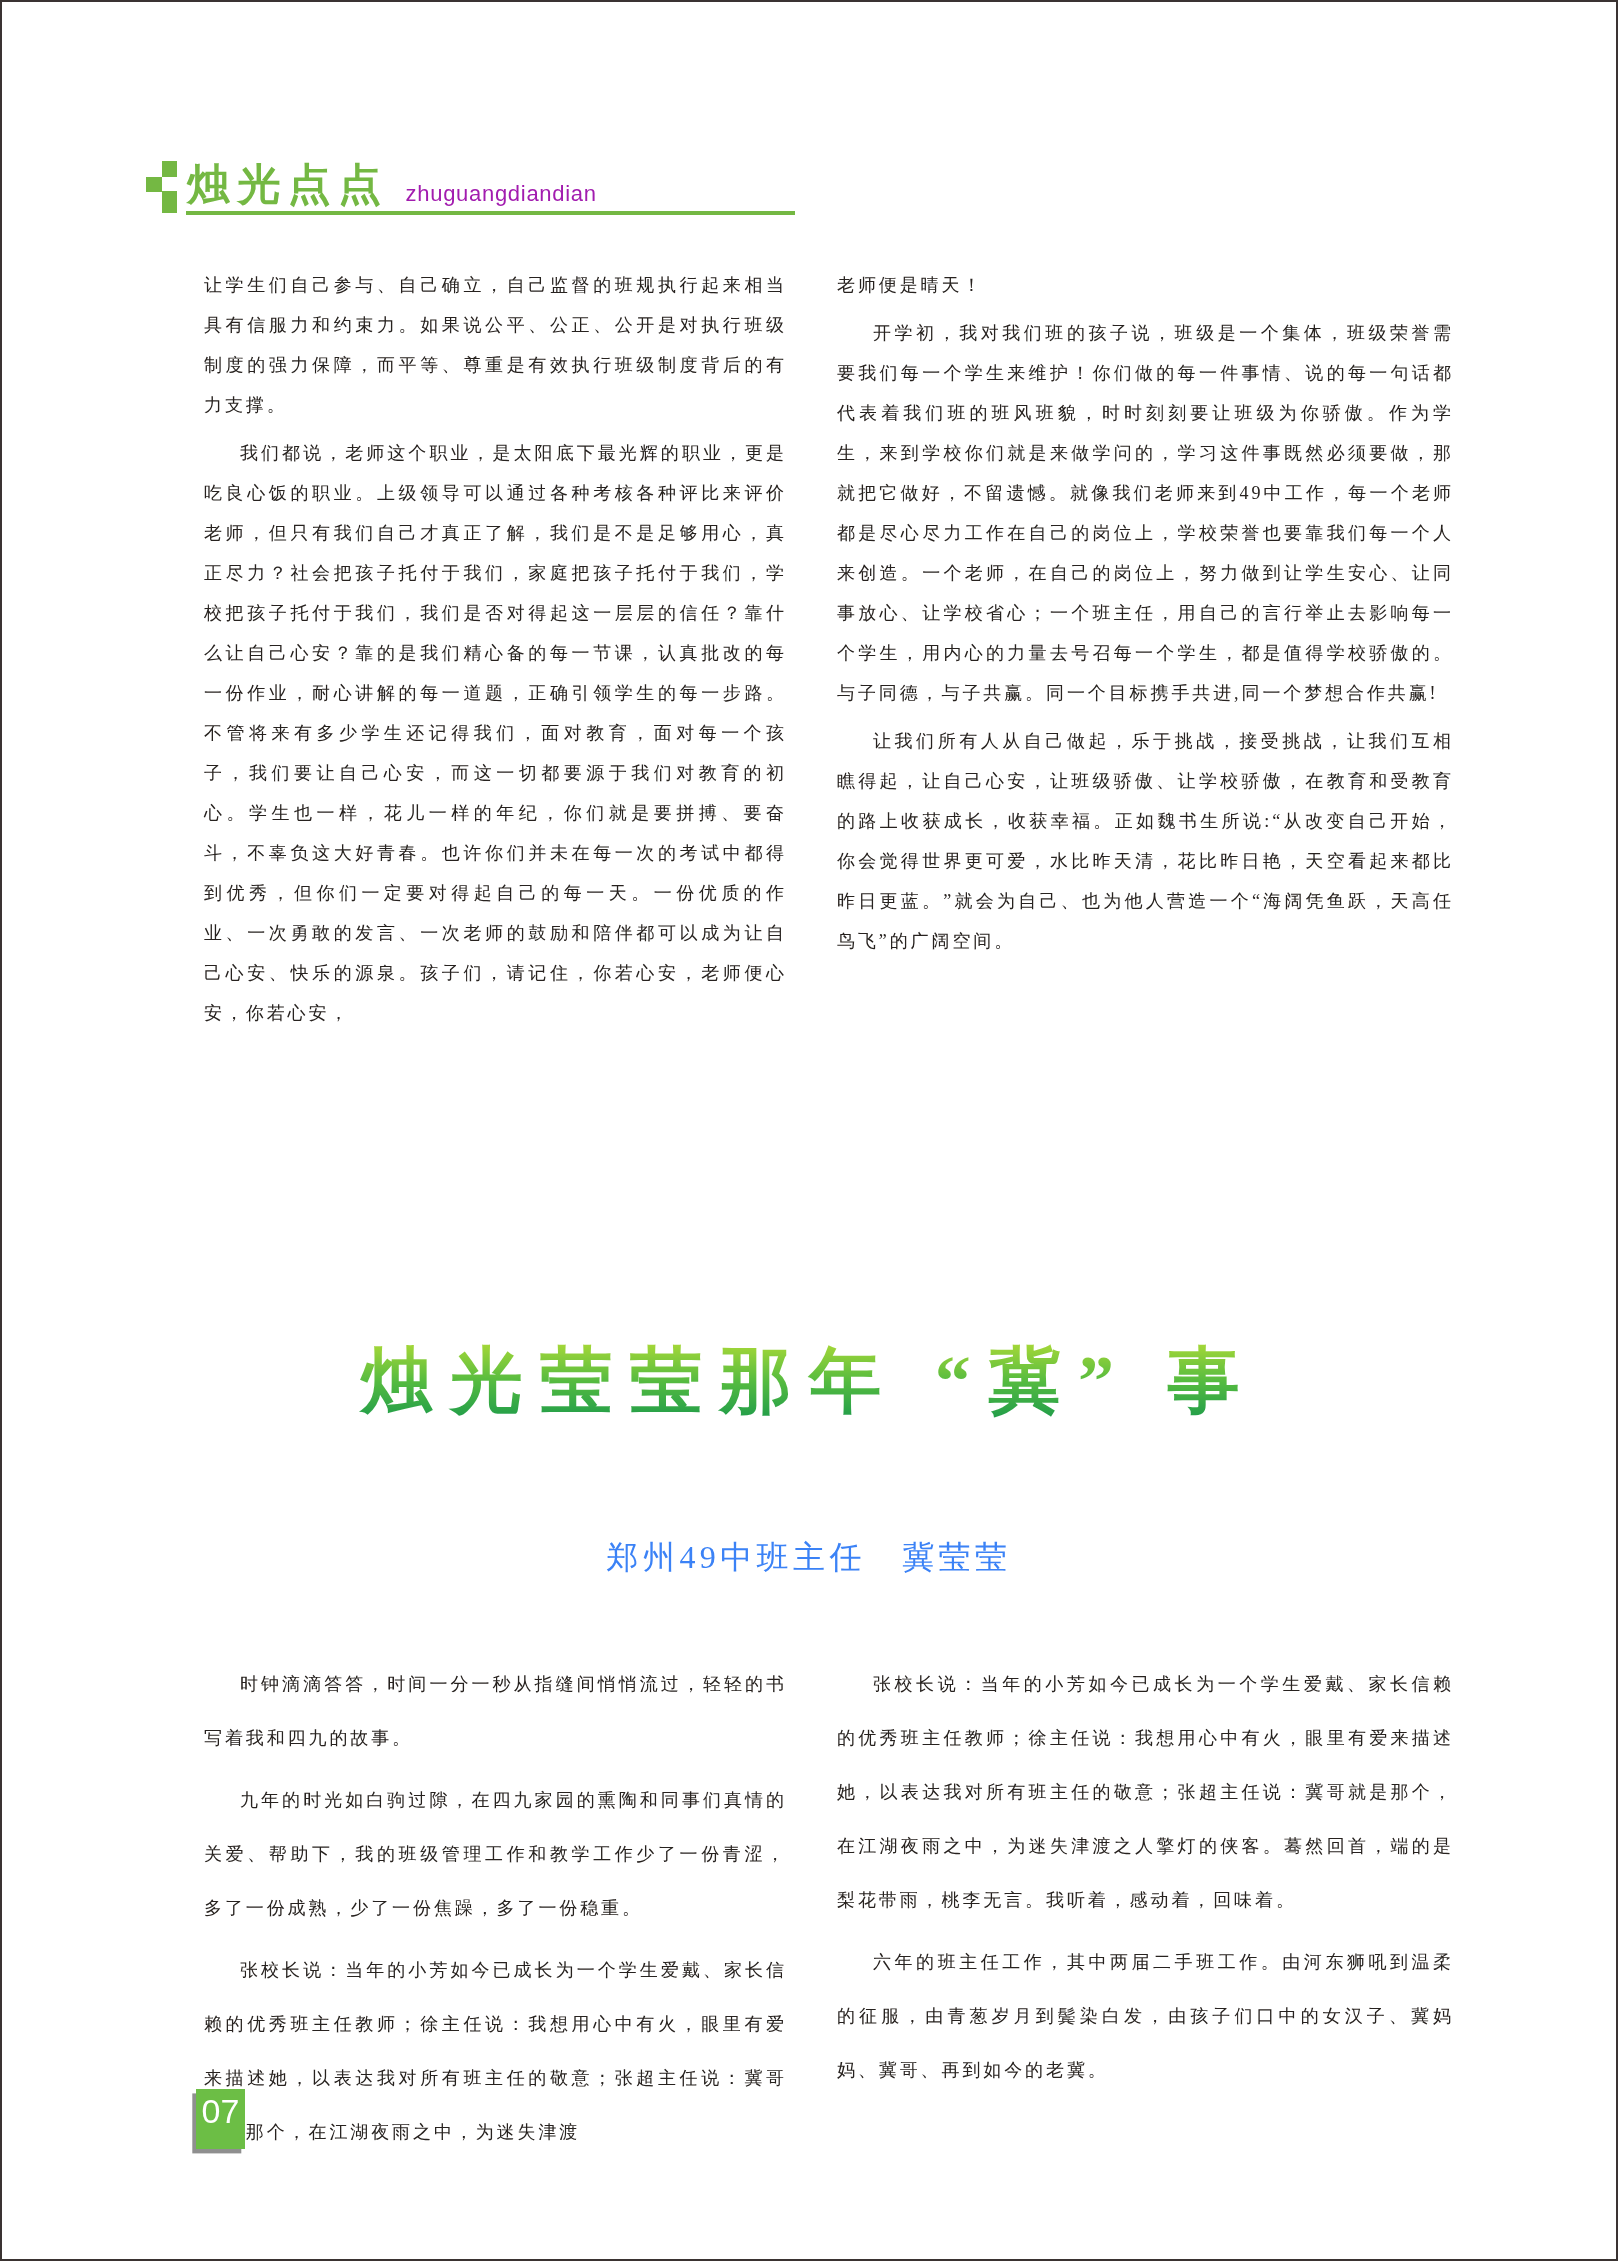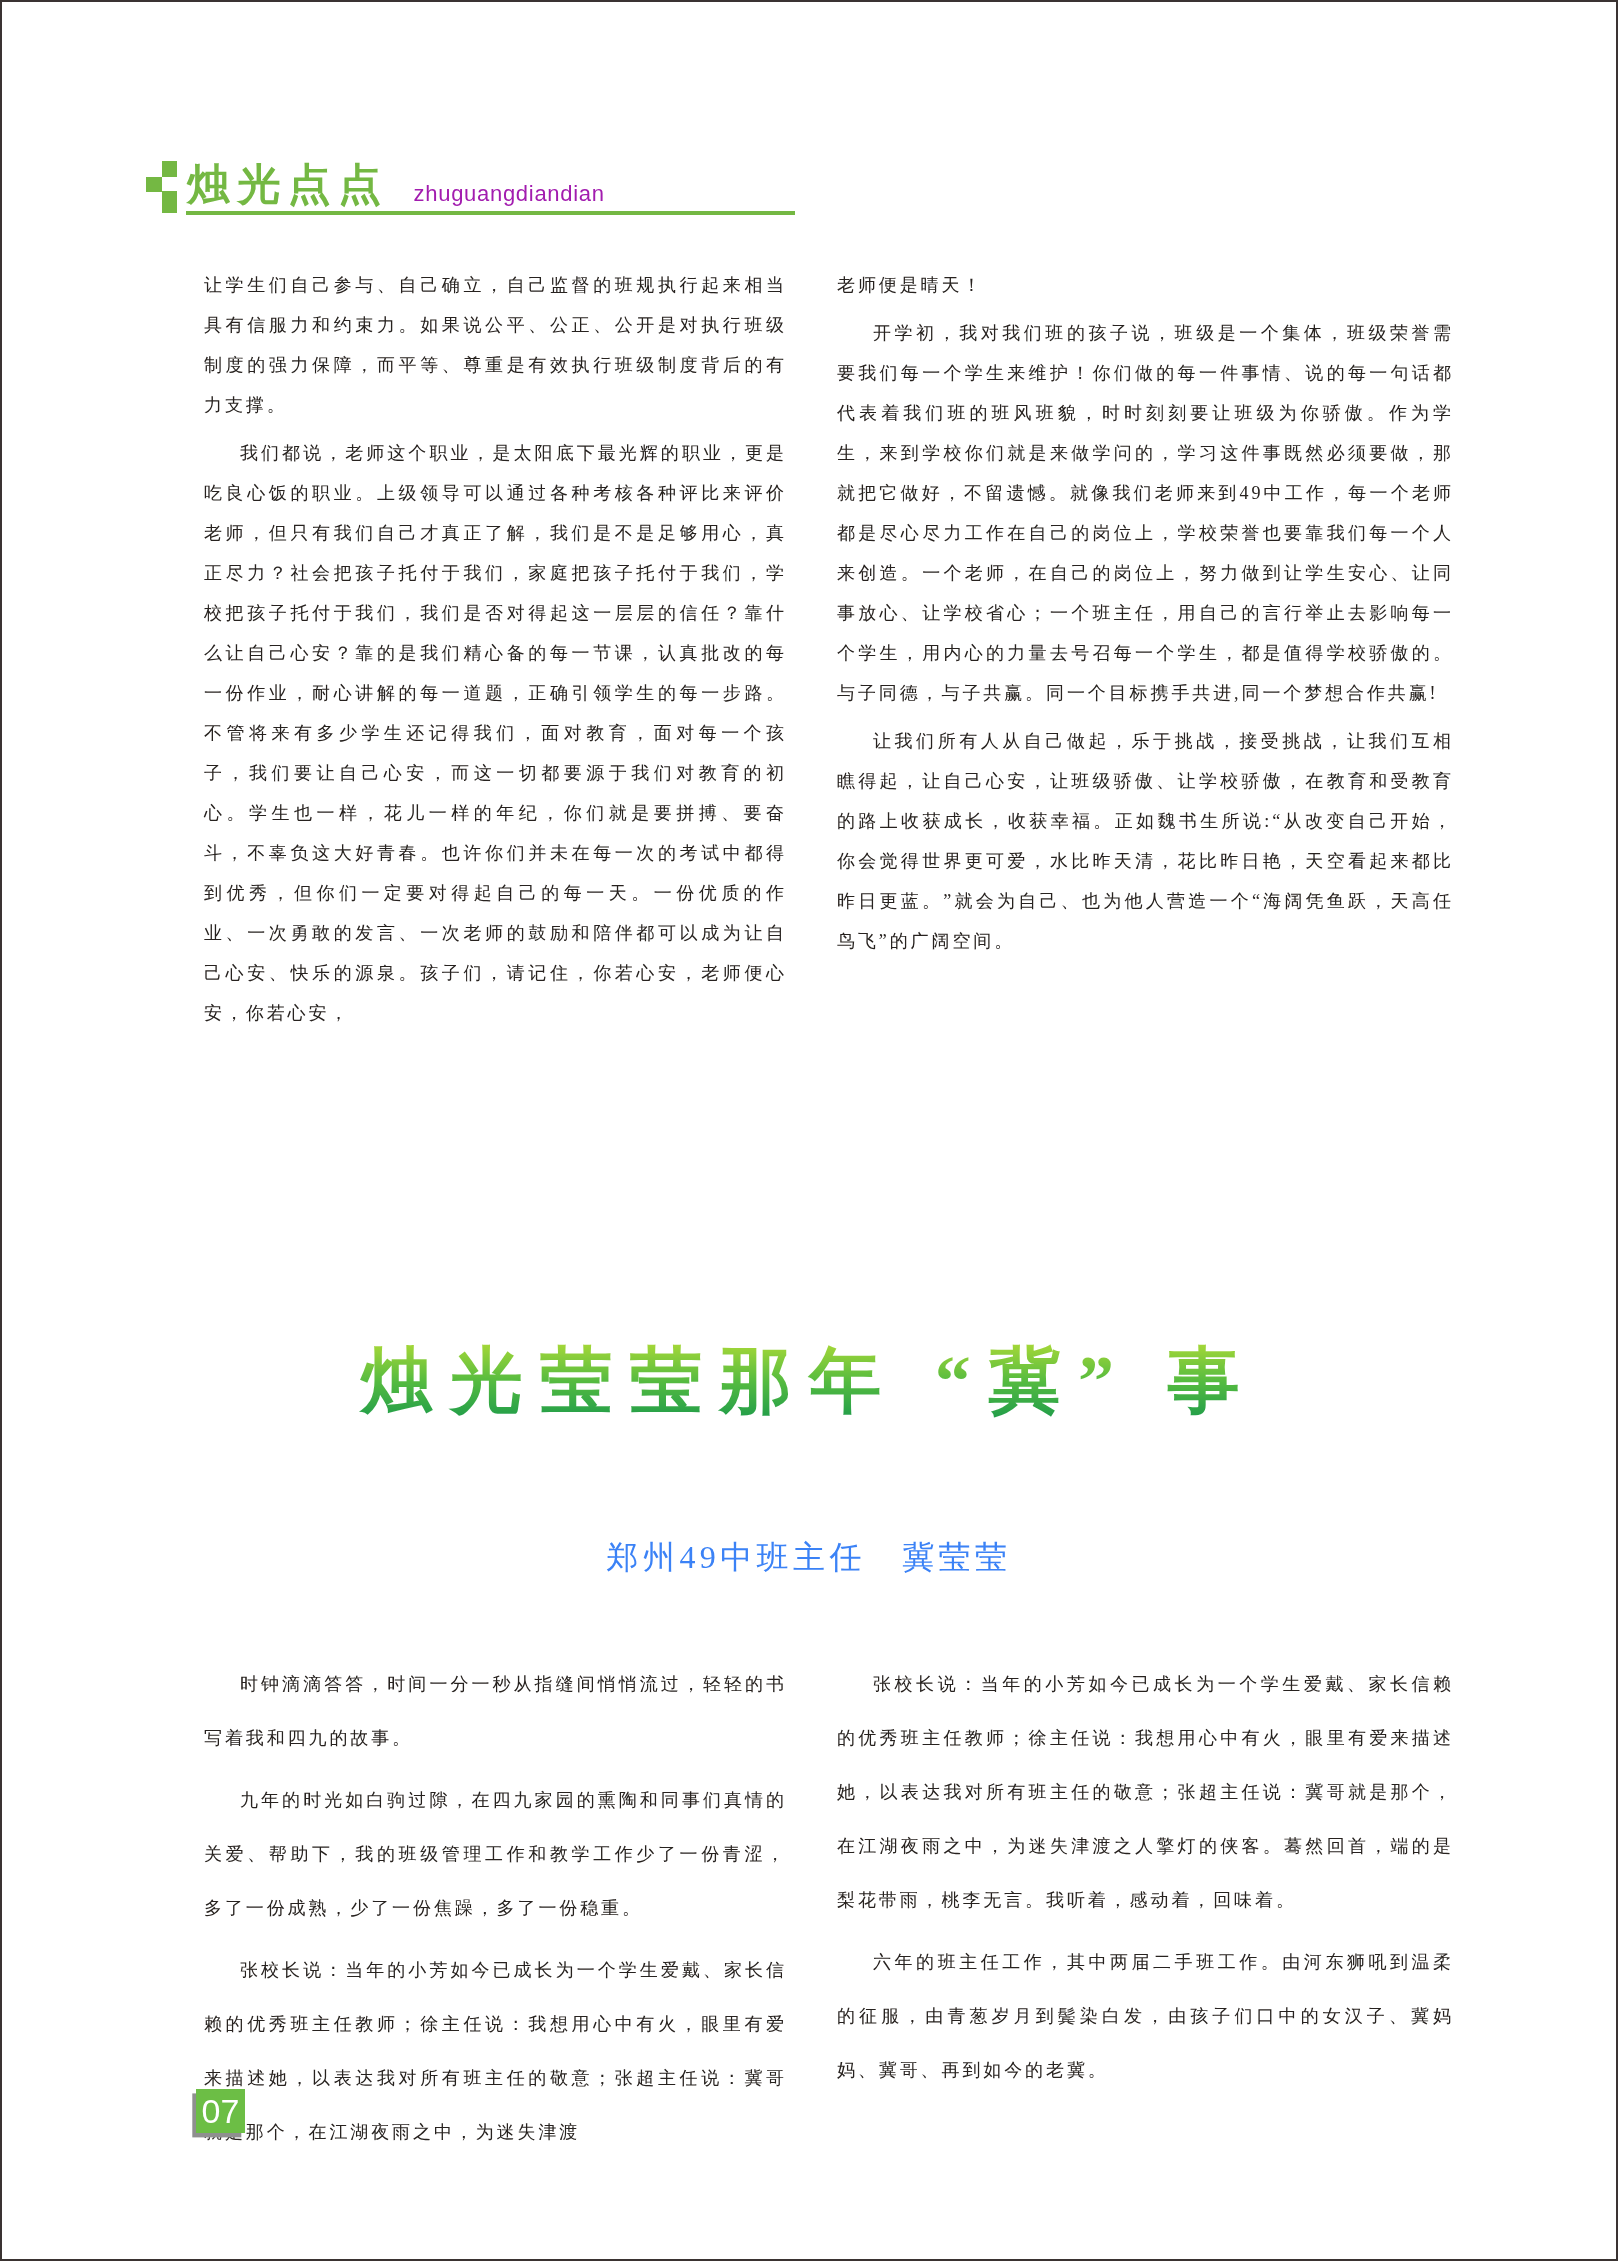--- a/index.html
+++ b/index.html
@@ -13,21 +13,21 @@
     font-family:"Liberation Serif","DejaVu Serif",serif;
   }
   
   .logo{position:absolute;left:144px;top:157px;width:32px;height:56px;}
   .logo .sq{position:absolute;background:#74b843;}
   .logo .sq1{left:16px;top:1.5px;width:14.7px;height:16px;}
   .logo .sq2{left:0;top:17.7px;width:15.5px;height:15.5px;}
   .logo .sq3{left:16px;top:32px;width:14.7px;height:22px;}
   .brandrow{
     position:absolute;left:185px;top:156px;
-    display:flex;align-items:flex-end;gap:25px;white-space:nowrap;
+    display:flex;align-items:flex-end;gap:17px;white-space:nowrap;
   }
   .brand{
     font-family:"Liberation Sans","DejaVu Sans",sans-serif;
     font-weight:bold;font-size:43px;line-height:53px;
     color:#74b843;letter-spacing:7.4px;
   }
   .pinyin{
     font-family:"Liberation Sans","DejaVu Sans",sans-serif;
     font-size:22px;line-height:22px;color:#a21caf;
     padding-bottom:5.9px;letter-spacing:0.7px;
@@ -68,21 +68,21 @@
     -webkit-background-clip:text;background-clip:text;
     -webkit-text-fill-color:transparent;
   }
   .feature-byline{
     top:1533px;
     font-size:32px;letter-spacing:4.4px;line-height:44px;color:#3b82f6;
   }
   
   .page-badge{
     position:absolute;left:194px;top:2087px;
-    width:49px;height:44px;
+    width:49px;height:60px;
     background:#6cbe45;
     box-shadow:-3.7px 4.4px 0 0 #8f8f8f;
     color:#ffffff;
     font-family:"Liberation Sans","DejaVu Sans",sans-serif;
     font-size:34px;line-height:44px;text-align:center;
   }
 </style>
 </head>
 <body>
 

